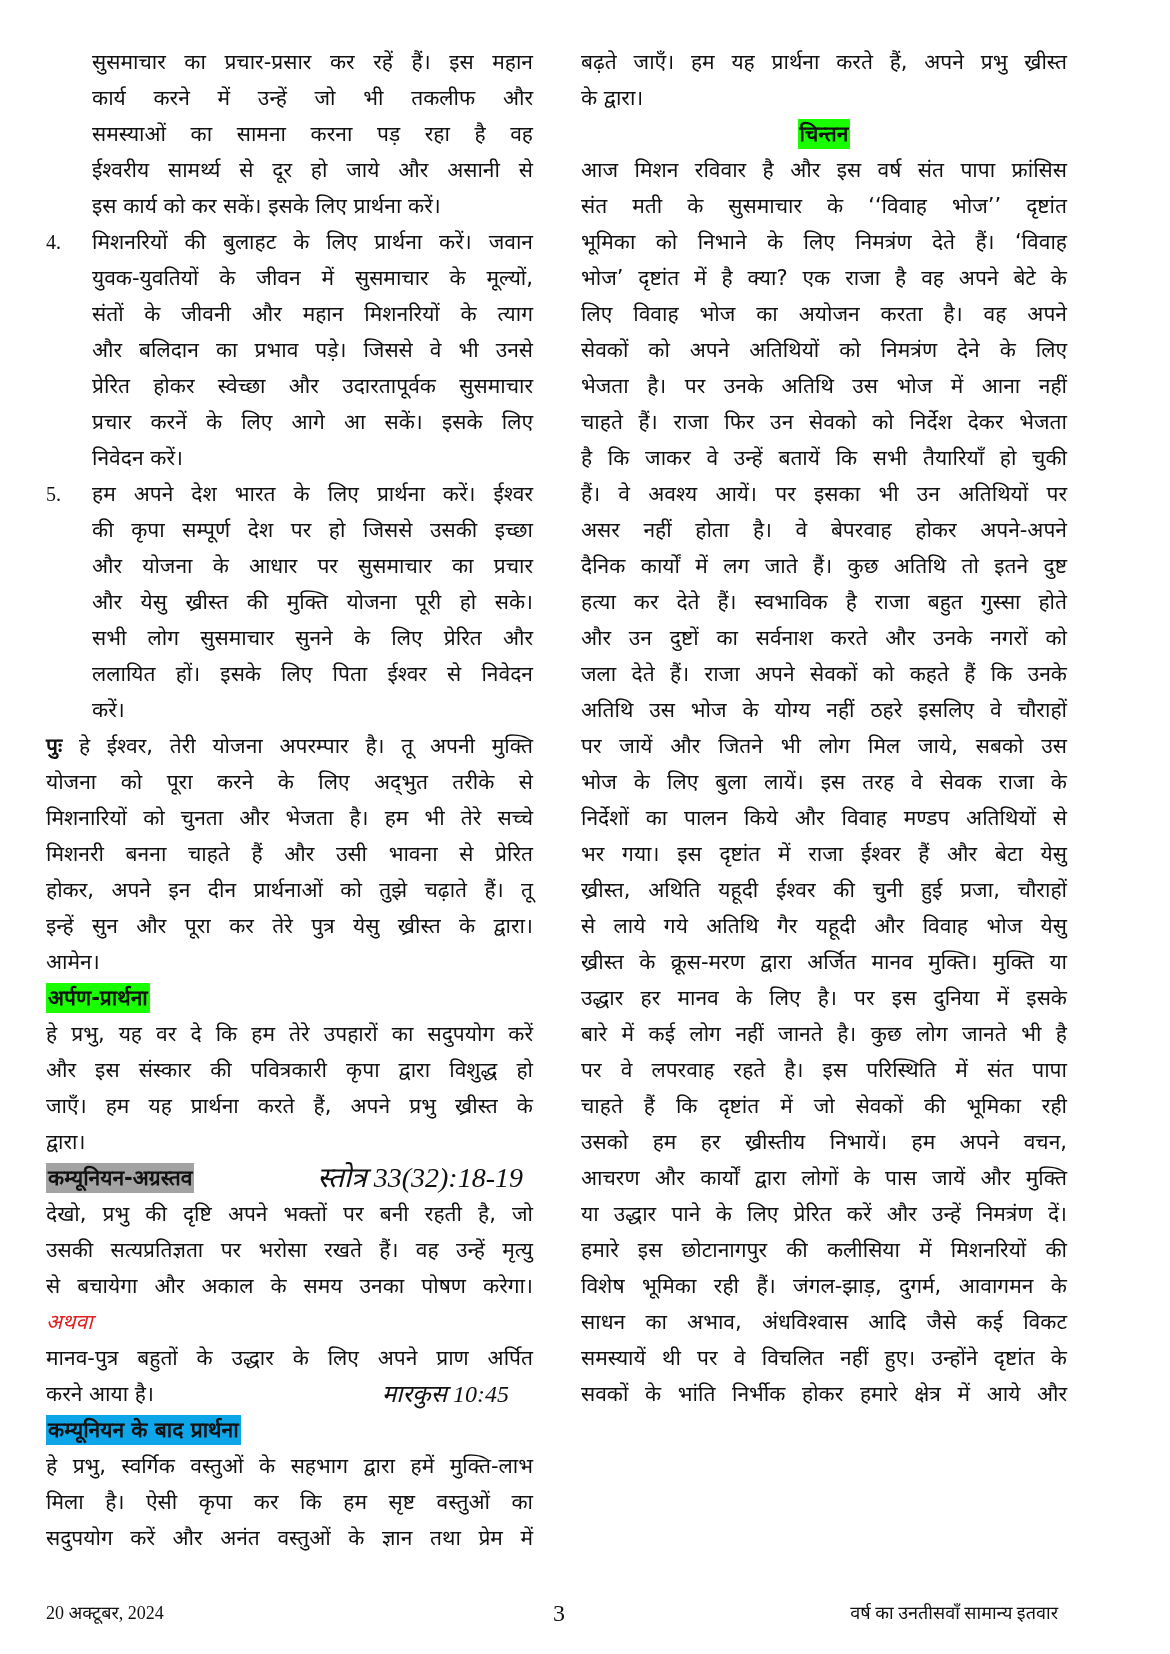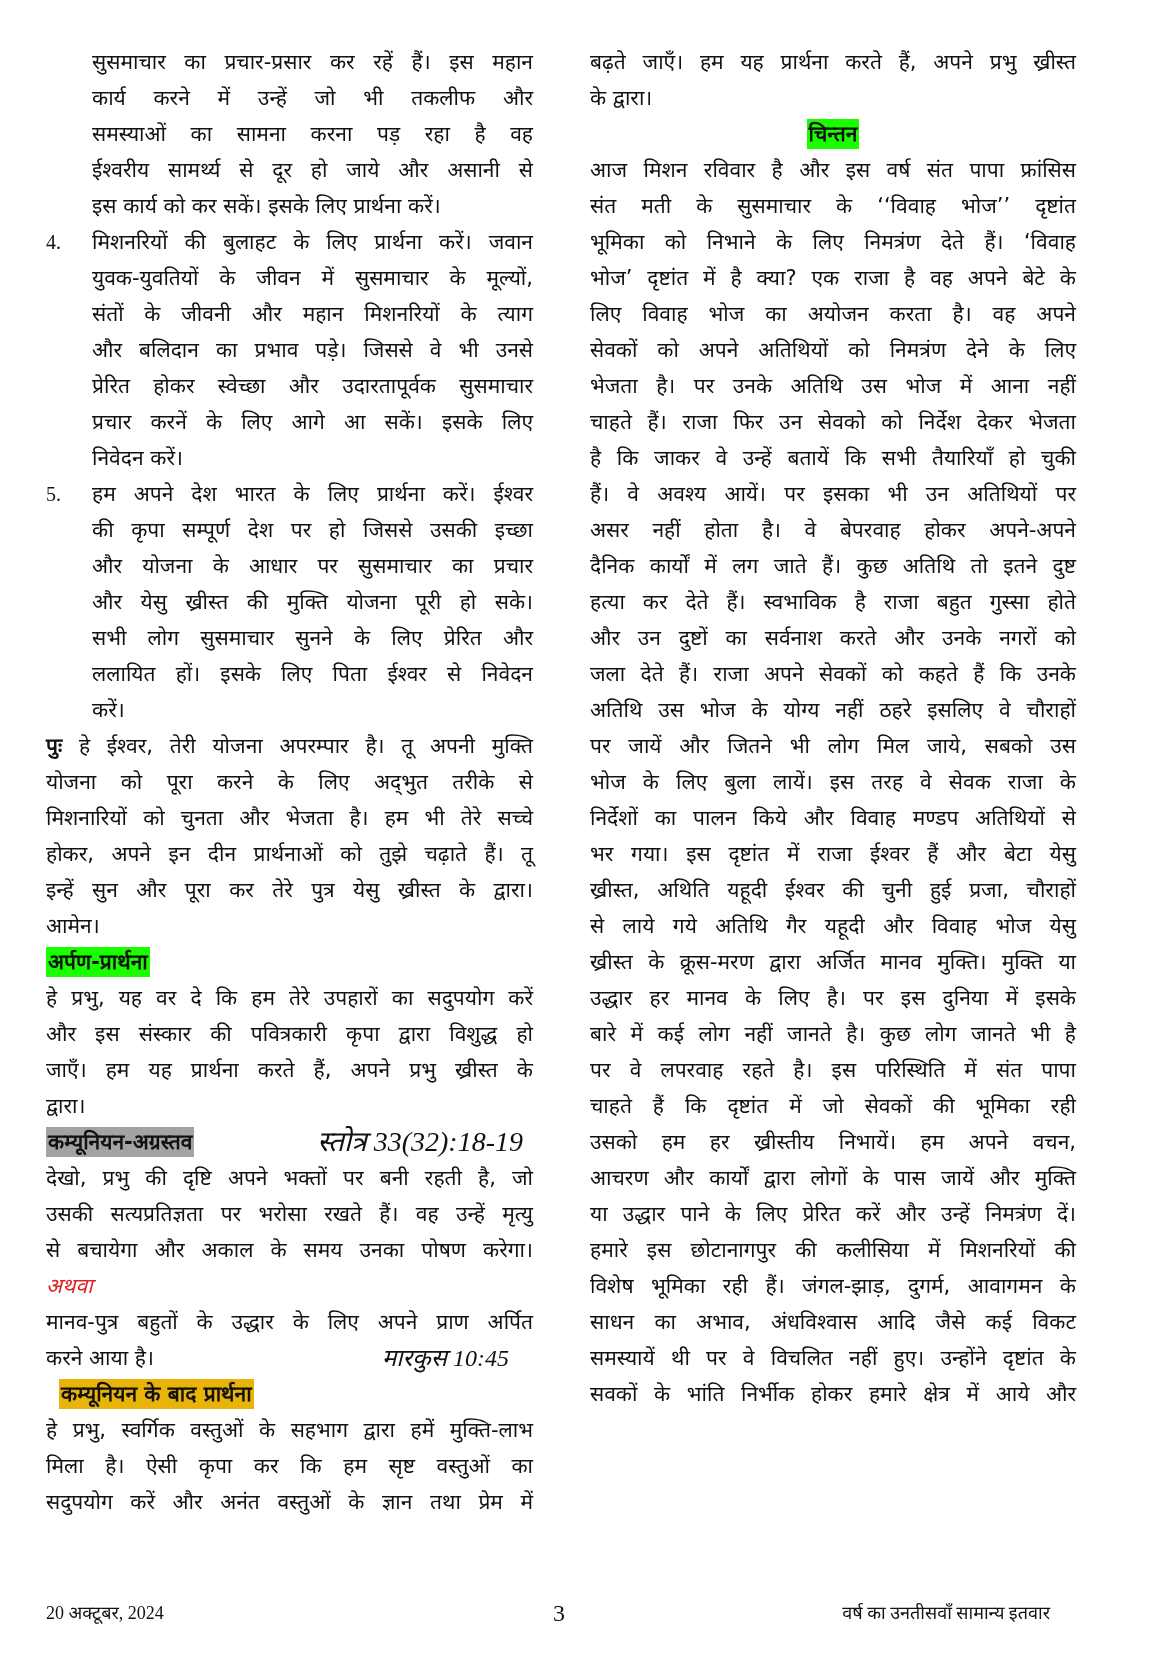--- a/index.html
+++ b/index.html
@@ -1,36 +1,36 @@
 <!DOCTYPE html>
 <html><head>
 <meta charset="utf-8">
 <style>
   html, body { margin: 0; padding: 0; background: #ffffff; }
   body { width: 1170px; height: 1654px; position: relative; overflow: hidden;
          font-family: "DejaVu Sans", "Liberation Sans", sans-serif; color: #111; }
   .col { position: absolute; top: 44px; font-size: 21px; line-height: 36px; }
   .col-left { left: 46px; width: 487px; }
-  .col-right { left: 581px; width: 486px; margin-left: 9px; }
+  .col-right { left: 581px; width: 486px; }
   .line { display: block; text-align: justify; text-align-last: justify; white-space: nowrap; height: 36px; overflow: visible; }
   .line.last { text-align-last: left; }
   .indent { padding-left: 46px; }
   .num-item { position: relative; padding-left: 46px; }
   .num { position: absolute; left: 0; top: 0; font-family: "Liberation Serif", serif; font-size: 20px; }
   .heading { display: inline-block; background: #19ff00; font-weight: bold; padding: 0 2px; line-height: 30px; margin: 3px 0; }
   .heading-row { height: 36px; position: relative; }
   .ref { position: absolute; right: 10px; top: 0; font-style: italic; font-family: "Liberation Serif", serif; font-size: 28px; }
   .ref-inline { float: right; font-style: italic; font-family: "Liberation Serif", serif; font-size: 24px; margin-right: 24px; }
   .athva { color: #e02020; font-style: italic; }
   .centered { text-align: center; }
   .bold-p { font-weight: bold; }
   .footer { position: absolute; top: 1600px; font-size: 18px; font-family: "Liberation Serif", serif; }
   .footer-left { left: 46px; }
   .footer-center { left: 553px; font-size: 24px; }
-  .footer-right { right: 120px; }
+  .footer-right { right: 112px; }
 </style>
 </head>
 <body>
 
 <div class="col col-left">
   <div class="indent" id="item3">
       <span class="line">सुसमाचार का प्रचार-प्रसार कर रहें हैं। इस महान</span>
       <span class="line">कार्य करने में उन्हें जो भी तकलीफ और</span>
       <span class="line">समस्याओं का सामना करना पड़ रहा है वह</span>
       <span class="line">ईश्वरीय सामर्थ्य से दूर हो जाये और असानी से</span>
@@ -61,20 +61,21 @@
         <span class="line">ललायित हों। इसके लिए पिता ईश्वर से निवेदन</span>
         <span class="line last">करें।</span>
       </div>
   </div>
 
   <div>
     <span class="line"><b class="bold-p">पुः</b> <span>हे ईश्वर, तेरी योजना अपरम्पार है। तू अपनी मुक्ति</span></span>
     <div id="priest">
         <span class="line">योजना को पूरा करने के लिए अद्‌भुत तरीके से</span>
         <span class="line">मिशनारियों को चुनता और भेजता है। हम भी तेरे सच्चे</span>
+        <span class="line">मिशनरी बनना चाहते हैं और उसी भावना से प्रेरित</span>
         <span class="line">होकर, अपने इन दीन प्रार्थनाओं को तुझे चढ़ाते हैं। तू</span>
         <span class="line">इन्हें सुन और पूरा कर तेरे पुत्र येसु ख्रीस्त के द्वारा।</span>
         <span class="line last">आमेन।</span>
       </div>
   </div>
 
   <div class="heading-row">
     <span class="heading" style="background: rgb(25, 255, 0);">अर्पण-प्रार्थना</span>
   </div>
   <div id="offertory">
@@ -91,21 +92,21 @@
   <div id="antiphon">
       <span class="line">देखो, प्रभु की दृष्टि अपने भक्तों पर बनी रहती है, जो</span>
       <span class="line">उसकी सत्यप्रतिज्ञता पर भरोसा रखते हैं।  वह उन्हें मृत्यु</span>
       <span class="line">से बचायेगा और अकाल के समय उनका पोषण करेगा।</span>
     </div>
   <span class="line last athva" style="color: rgb(224, 32, 32);">अथवा</span>
   <span class="line">मानव-पुत्र बहुतों के उद्धार के लिए अपने प्राण अर्पित</span>
   <span class="line last"><span>करने आया है।</span><span class="ref-inline">मारकुस 10:45</span></span>
 
   <div class="heading-row">
-    <span class="heading" style="background: #eab308; margin-left: 13px;">कम्यूनियन के बाद प्रार्थना</span>
+    <span class="heading" style="background: #0ea5e9;">कम्यूनियन के बाद प्रार्थना</span>
   </div>
   <div id="postcomm">
       <span class="line">हे प्रभु, स्वर्गिक वस्तुओं के सहभाग द्वारा हमें मुक्ति-लाभ</span>
       <span class="line">मिला है।  ऐसी कृपा कर कि हम सृष्ट वस्तुओं का</span>
       <span class="line">सदुपयोग करें और अनंत वस्तुओं के ज्ञान तथा प्रेम में</span>
     </div>
 </div>
 
 <div class="col col-right">
   <div id="postcomm-end">

